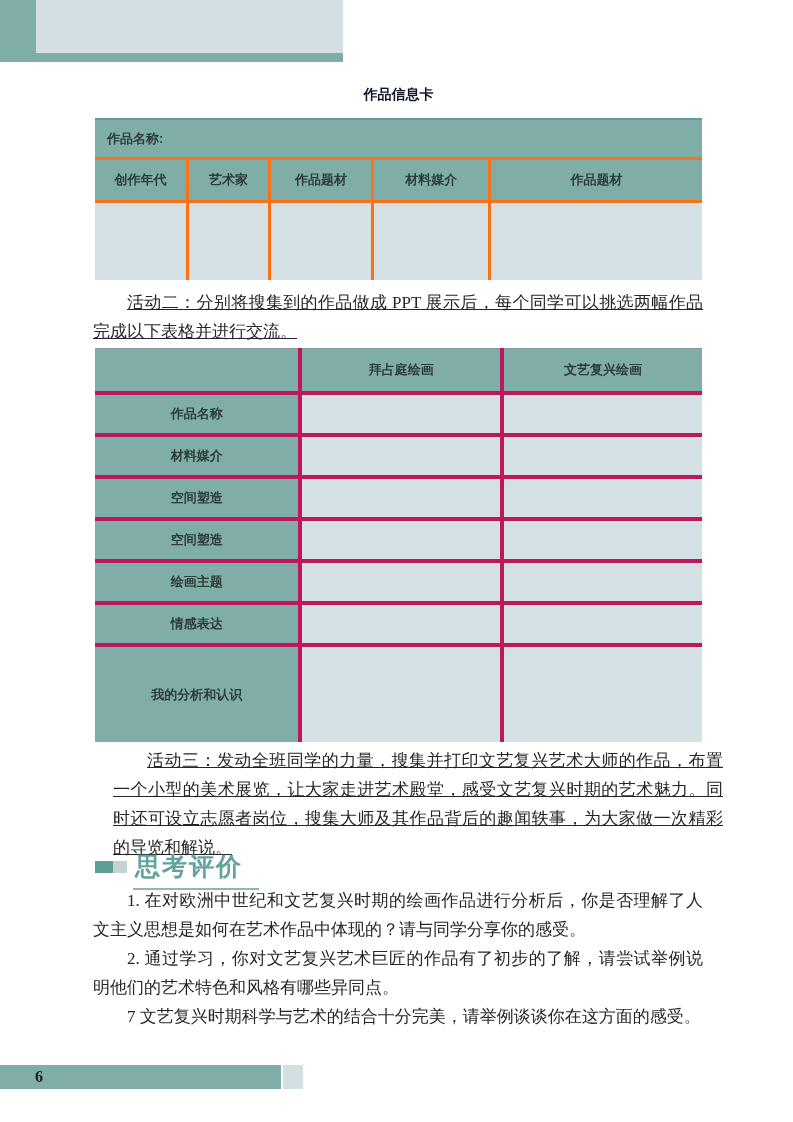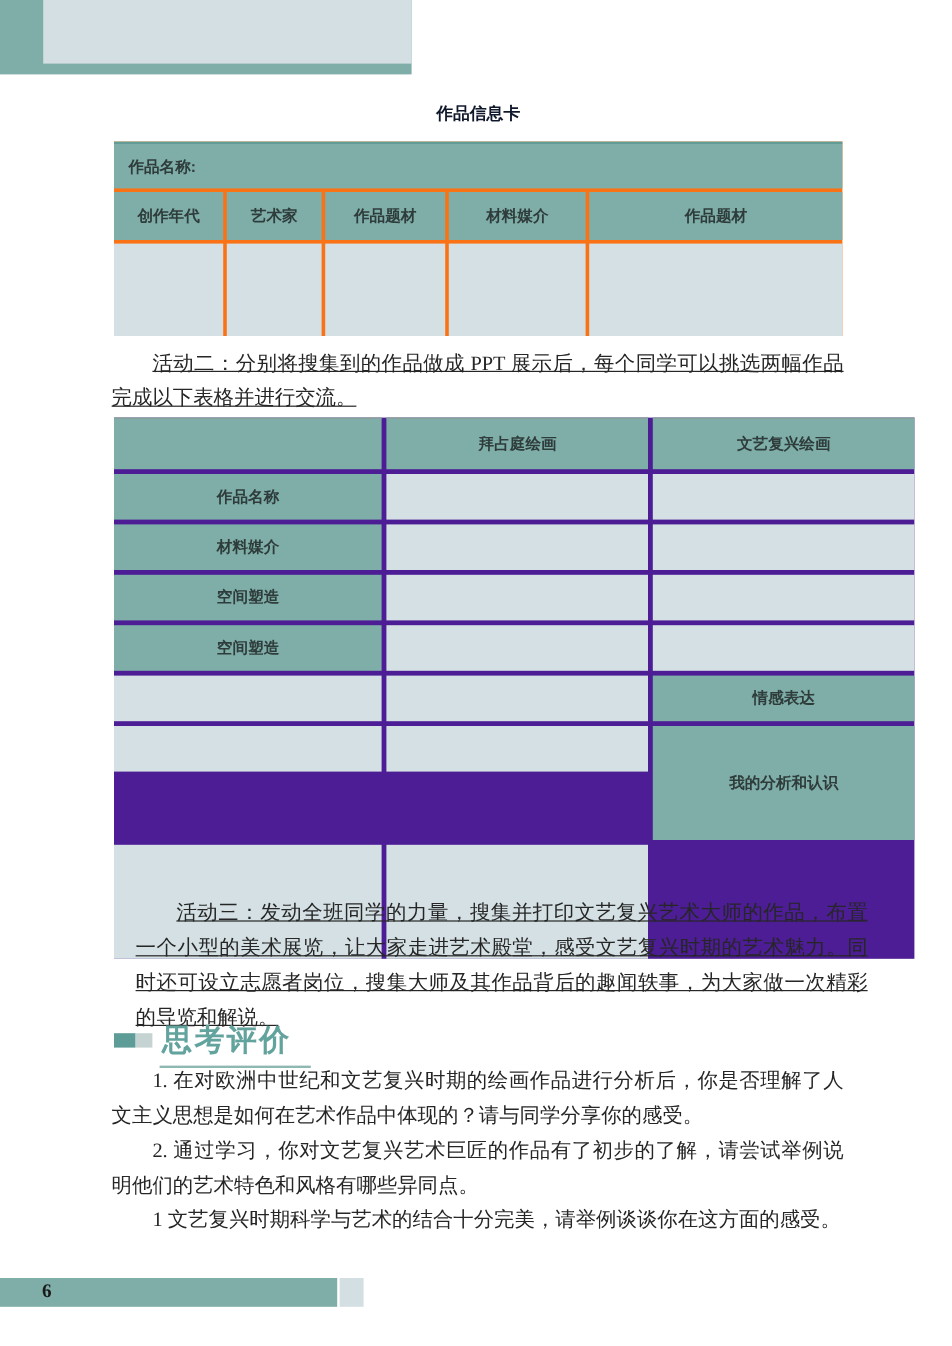--- a/index.html
+++ b/index.html
@@ -43,23 +43,23 @@
     position:absolute;left:93px;width:610px;margin:0;
     font-size:17px;line-height:29px;text-indent:2em;color:#262626;
     text-align:justify;
     text-decoration:underline;
   }
   .para-act2{top:288px;}
   .para-act3{top:746px;margin-left:20px;}
 
   
   .t2{
-    position:absolute;left:95px;top:348px;width:667px;
+    position:absolute;left:95px;top:348px;width:607px;
     display:grid;grid-template-columns:33.5% 1fr 1fr;
-    grid-gap:4px;gap:4px;background:#4c1d95;
+    grid-gap:4px;gap:4px;background:#be185d;
   }
   .t2 .cell{
     background:#7FAEA9;display:flex;align-items:center;justify-content:center;
     font-family:"Liberation Sans","DejaVu Sans",sans-serif;
     font-weight:bold;font-size:13px;color:#2E3C3B;
   }
   .t2 .top-row{height:42px;border-top:1px solid #8C9C9C;}
   .t2 .label-cell{height:38px;}
   .t2 .label-cell-tall{height:95px;}
   .t2 .blank{background:#D4E0E3;}
@@ -130,20 +130,21 @@
   <div class="cell label-cell blank"></div>
 
   <div class="cell label-cell">空间塑造</div>
   <div class="cell label-cell blank"></div>
   <div class="cell label-cell blank"></div>
 
   <div class="cell label-cell">空间塑造</div>
   <div class="cell label-cell blank"></div>
   <div class="cell label-cell blank"></div>
 
+  <div class="cell label-cell">绘画主题</div>
   <div class="cell label-cell blank"></div>
   <div class="cell label-cell blank"></div>
 
   <div class="cell label-cell">情感表达</div>
   <div class="cell label-cell blank"></div>
   <div class="cell label-cell blank"></div>
 
   <div class="cell label-cell-tall">我的分析和认识</div>
   <div class="cell label-cell-tall blank"></div>
   <div class="cell label-cell-tall blank"></div>
@@ -153,18 +154,18 @@
 
 <div class="sec-header">
   <span class="sq-dark"></span>
   <span class="sq-light"></span>
   <span class="sec-title">思考评价</span>
 </div>
 
 <div class="questions">
   <p>1. 在对欧洲中世纪和文艺复兴时期的绘画作品进行分析后，你是否理解了人文主义思想是如何在艺术作品中体现的？请与同学分享你的感受。</p>
   <p>2. 通过学习，你对文艺复兴艺术巨匠的作品有了初步的了解，请尝试举例说明他们的艺术特色和风格有哪些异同点。</p>
-  <p>1  文艺复兴时期科学与艺术的结合十分完美，请举例谈谈你在这方面的感受。</p>
+  <p>7  文艺复兴时期科学与艺术的结合十分完美，请举例谈谈你在这方面的感受。</p>
 </div>
 
 <div class="footer-bar"></div>
 <div class="footer-sq"></div>
 <div class="page-num">6</div>
 
 </body></html>

